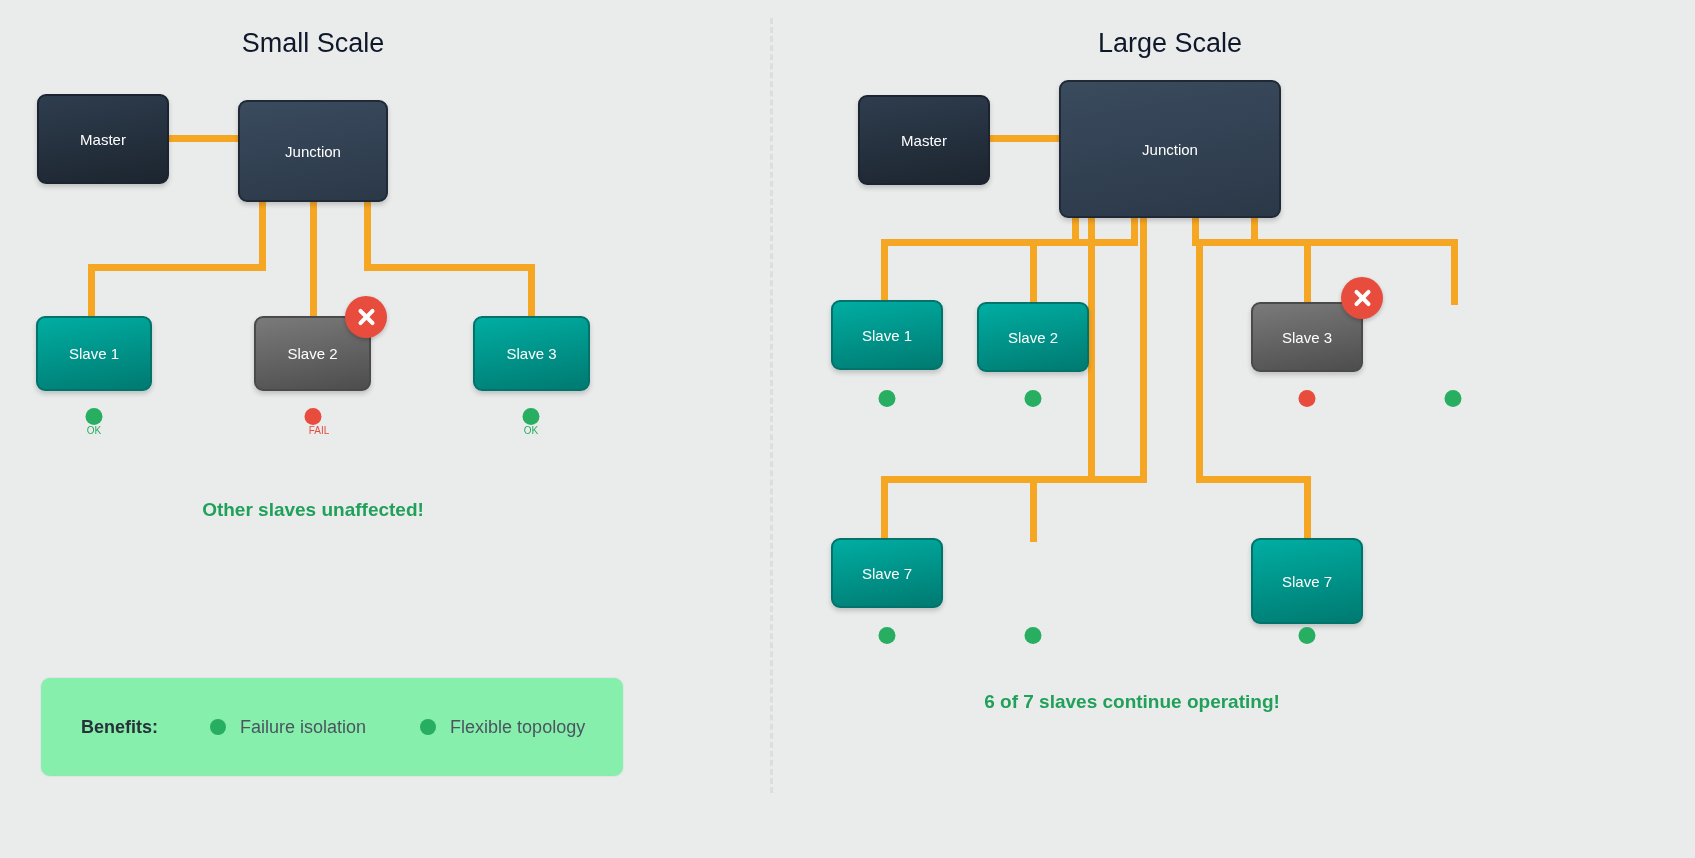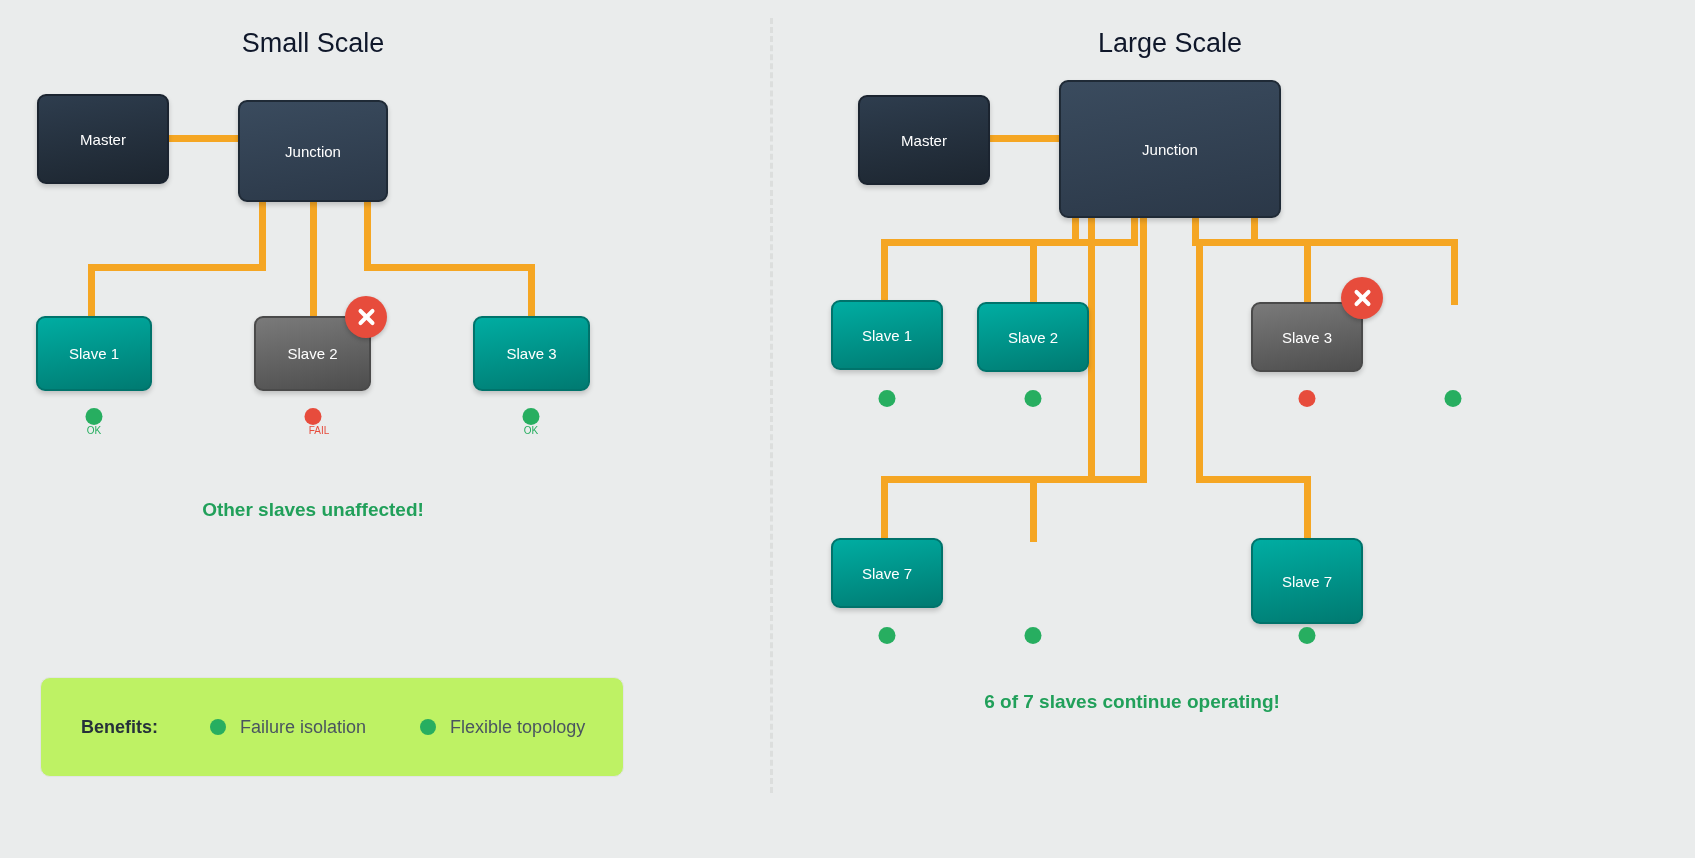--- a/index.html
+++ b/index.html
@@ -139,21 +139,21 @@
     transform: translateX(-50%);
   }
 
   
   .benefits {
     position: absolute;
     left: 40px;
     top: 677px;
     width: 584px;
     height: 100px;
-    background: #bef264;
+    background: #86efac;
     border: 1px solid #e2e4e4;
     border-radius: 10px;
     display: flex;
     align-items: center;
     box-sizing: border-box;
     padding-left: 40px;
   }
   .benefits-label {
     font-size: 18px;
     font-weight: bold;

